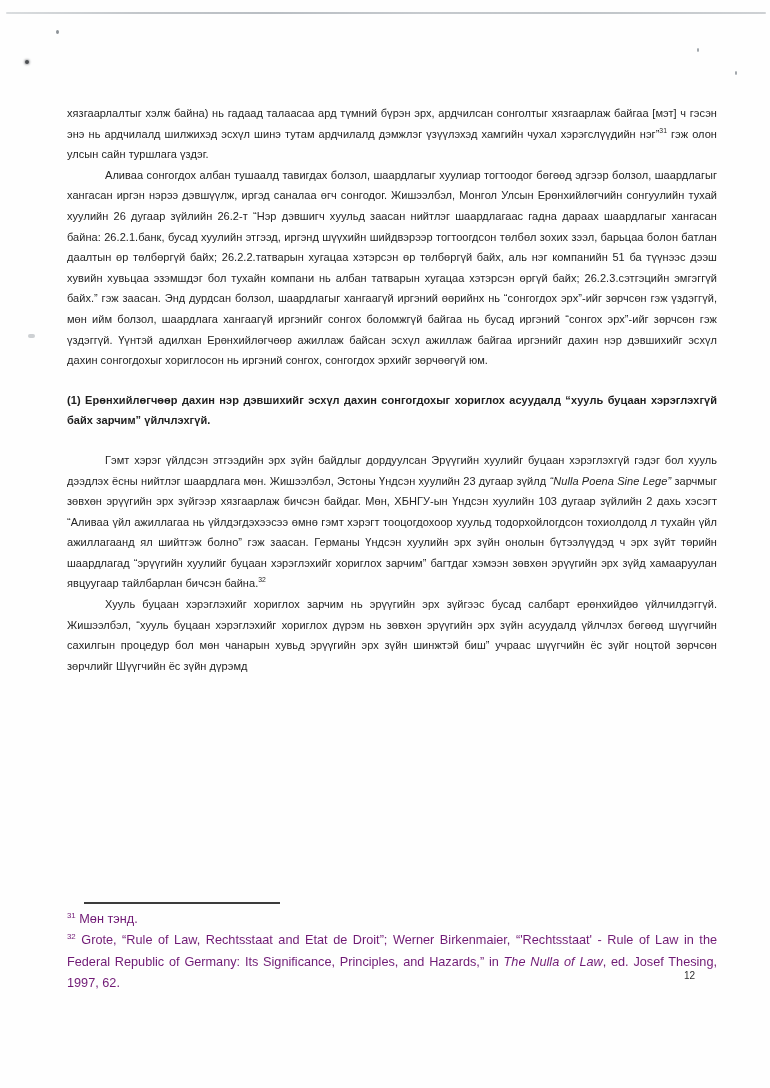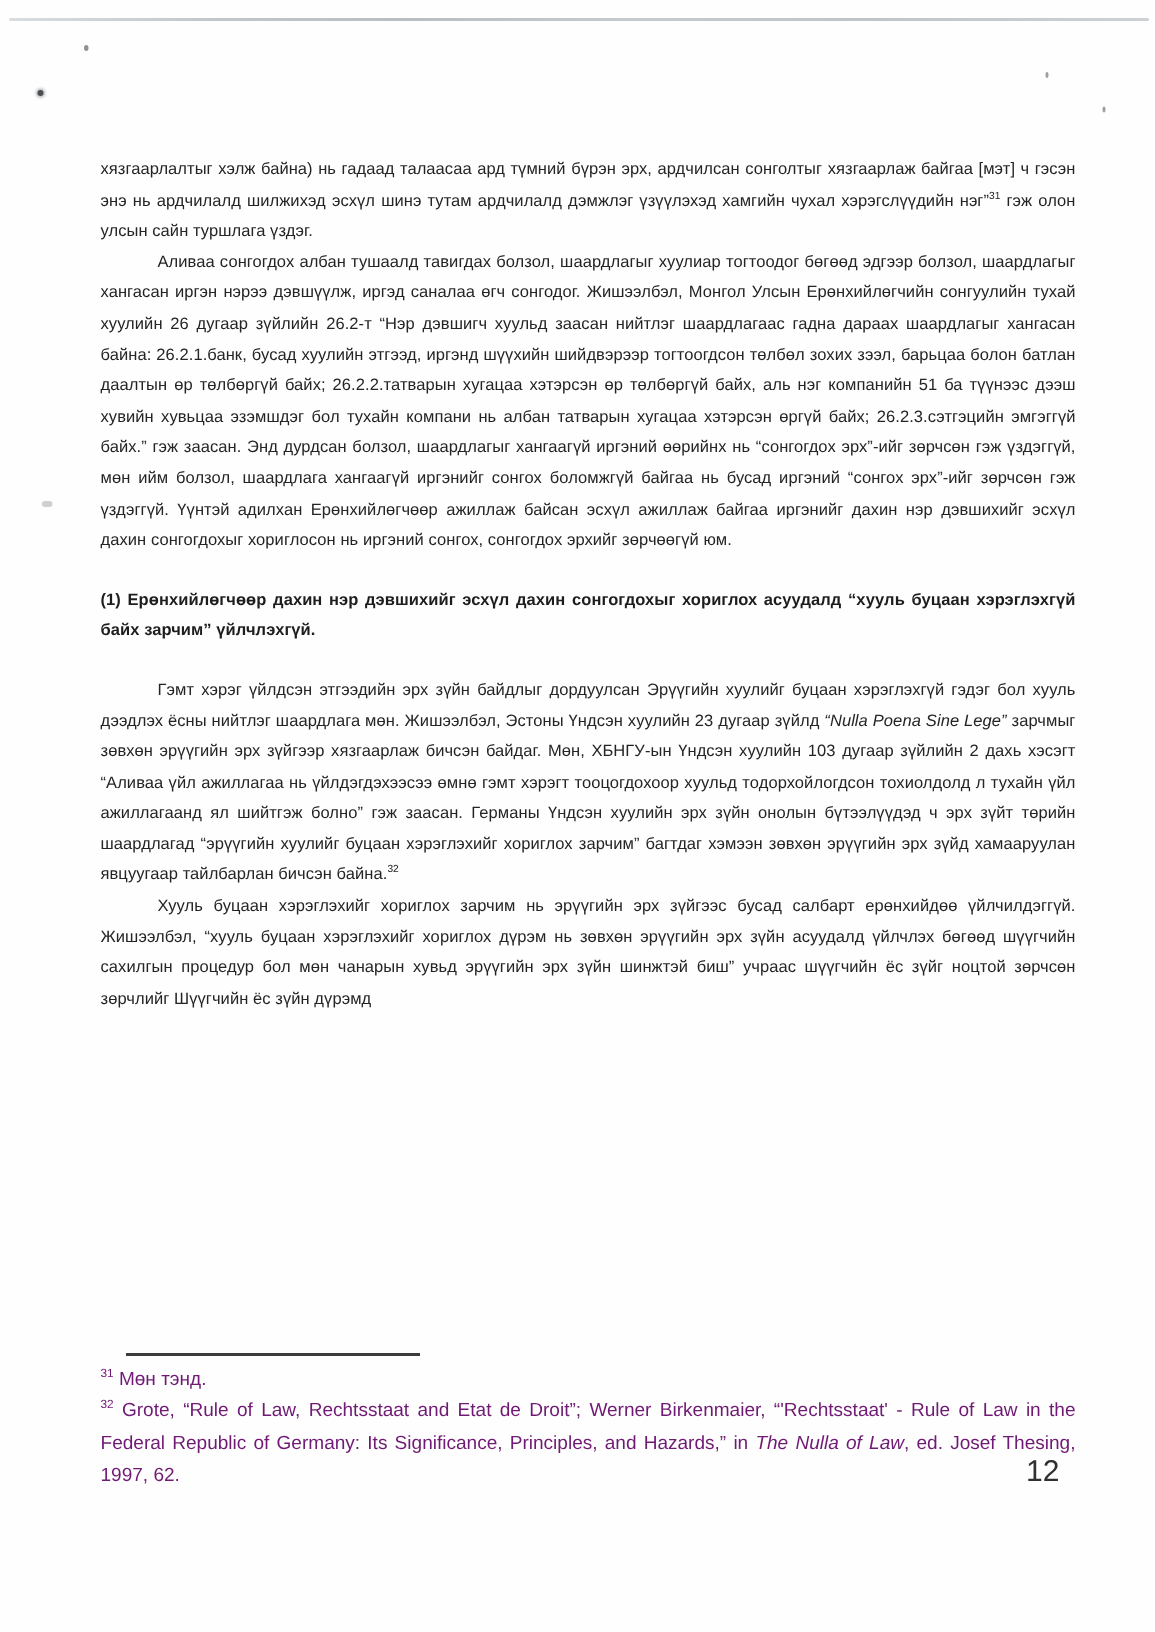--- a/index.html
+++ b/index.html
@@ -46,21 +46,21 @@
     color:#701a75;
   }
   .footnote-rule {
     width:196px; height:0; margin:0 0 5px 17px;
     border-top:2px solid #3c3c3c;
   }
   .footnotes p { margin:0; }
 
   .page-number {
     position:absolute; left:684px; top:970px;
-    font-size:20px; color:#303030;
+    font-size:10px; color:#303030;
   }
 </style>
 </head>
 <body>
 
 <div class="page">
   <div class="scan-top-line"></div>
   <div class="speck spk1"></div>
   <div class="speck spk2"></div>
   <div class="speck spk3"></div>

